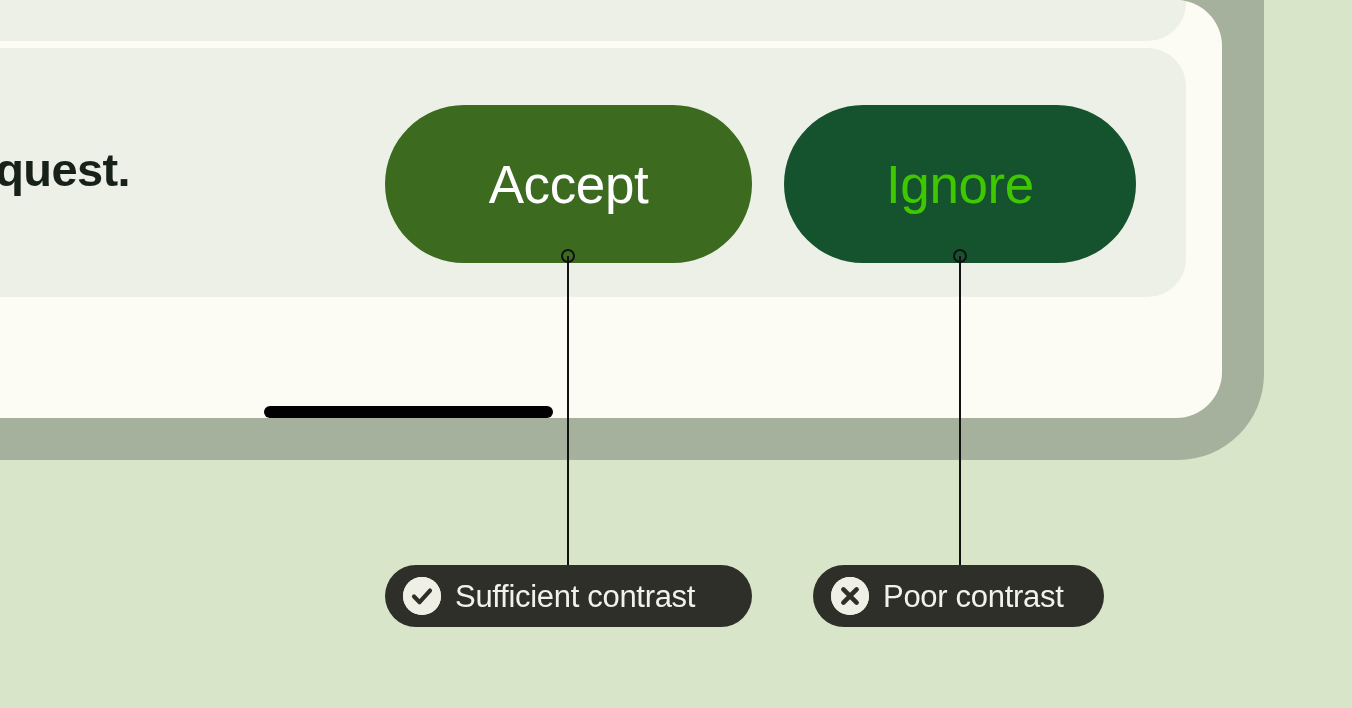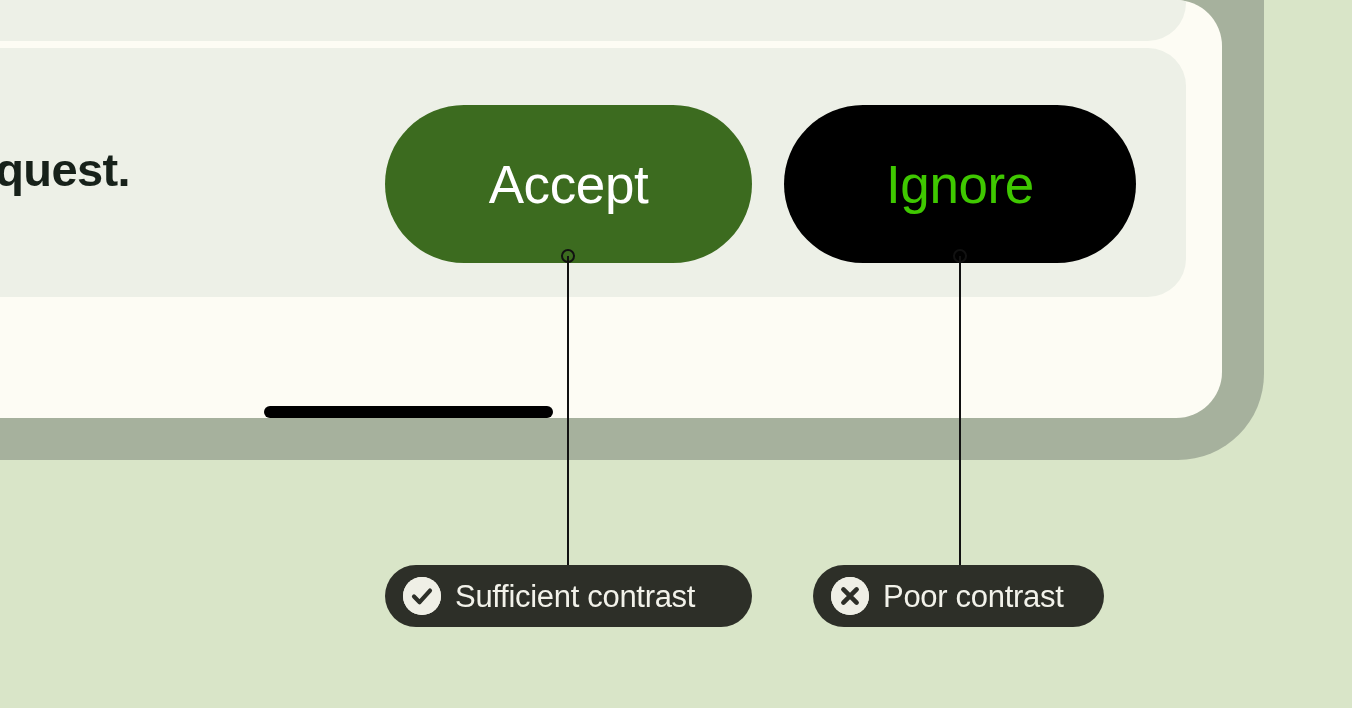--- a/index.html
+++ b/index.html
@@ -99,21 +99,21 @@
   }
   #btn-accept {
     left: 385px;
     width: 367px;
     background: #3c6b1f;
     color: #ffffff;
   }
   #btn-ignore {
     left: 784px;
     width: 352px;
-    background: #000000;
+    background: #14532d;
     color: #3fc800;
     text-align: right;
   }
 
   
   #home-indicator {
     position: absolute;
     left: 264px;
     top: 406px;
     width: 289px;

